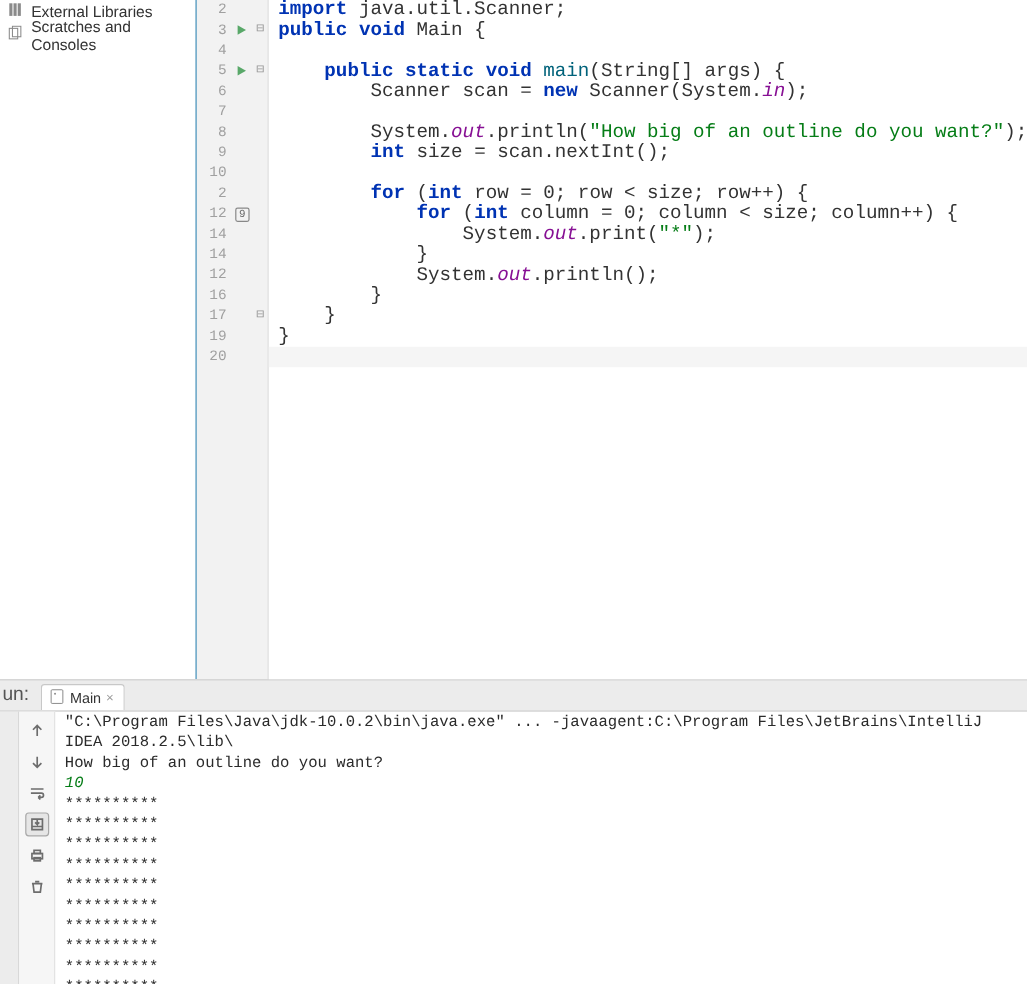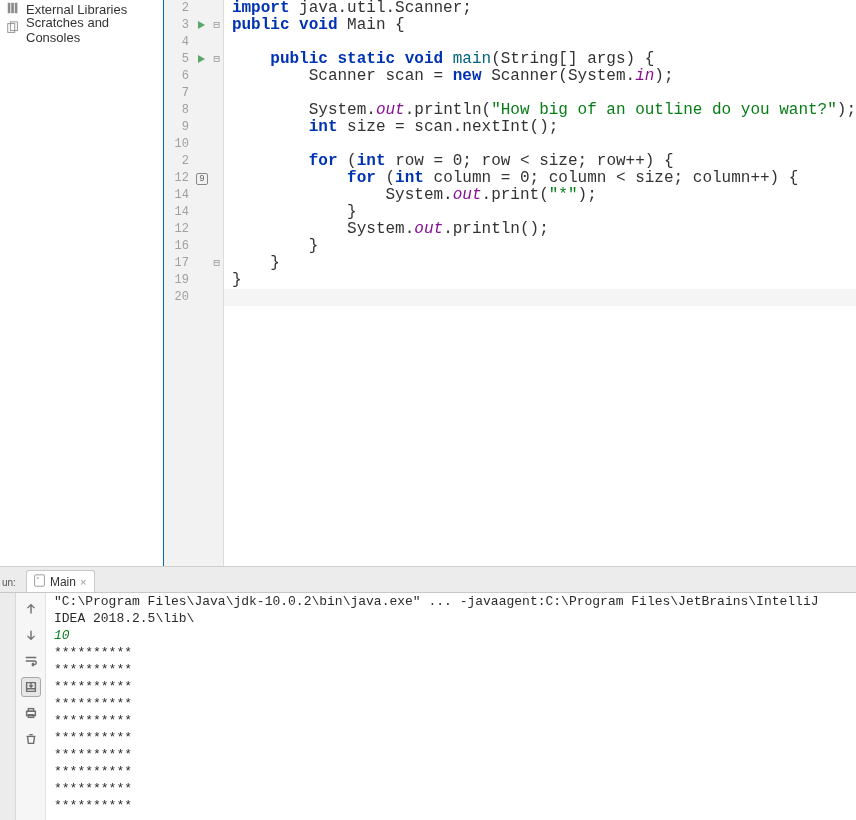--- a/index.html
+++ b/index.html
@@ -49,21 +49,21 @@
   .kw { color:#0033b3; font-weight:bold; }
   .mtd{ color:#00627a; }
   .str{ color:#067d17; }
   .fld{ color:#871094; font-style:italic;}
   .uvar{ }
   
   .run-tab-bar {
     height:26px; background:#ececec; border-top:1px solid #d0d0d0;
     display:flex; align-items:flex-end; padding-left:0;
   }
-  .run-label { font-size:10px; color:#555; padding:4px 10px 4px 2px;}
+  .run-label { font-size:16px; color:#555; padding:4px 10px 4px 2px;}
   .run-tab {
     display:flex; align-items:center; gap:4px; background:#fff;
     border:1px solid #c8c8c8; border-bottom:none; padding:3px 8px 3px 6px;
     border-radius:3px 3px 0 0; font-size:12px; height:22px;
   }
   .run-tab .close-x{ font-size:11px; color:#999;}
   .bottom {
     display:flex; height:228px; background:#fff; border-top:1px solid #c8c8c8;
   }
   .tool-col {
@@ -251,20 +251,21 @@
           </svg>
         </div>
       <div class="ib">
           <svg viewBox="0 0 16 16">
             <path d="M4 5h8l-1 8H5zM3 5h10M6 3h4"></path>
           </svg>
         </div>
     </div>
     <div class="console" id="console">
         <div class="trunc">"C:\Program Files\Java\jdk-10.0.2\bin\java.exe" ... -javaagent:C:\Program Files\JetBrains\IntelliJ IDEA 2018.2.5\lib\</div>
+        <div class="plain">How big of an outline do you want?</div>
         <div class="inp">10</div>
         <div class="plain">**********</div>
         <div class="plain">**********</div>
         <div class="plain">**********</div>
         <div class="plain">**********</div>
         <div class="plain">**********</div>
         <div class="plain">**********</div>
         <div class="plain">**********</div>
         <div class="plain">**********</div>
         <div class="plain">**********</div>

